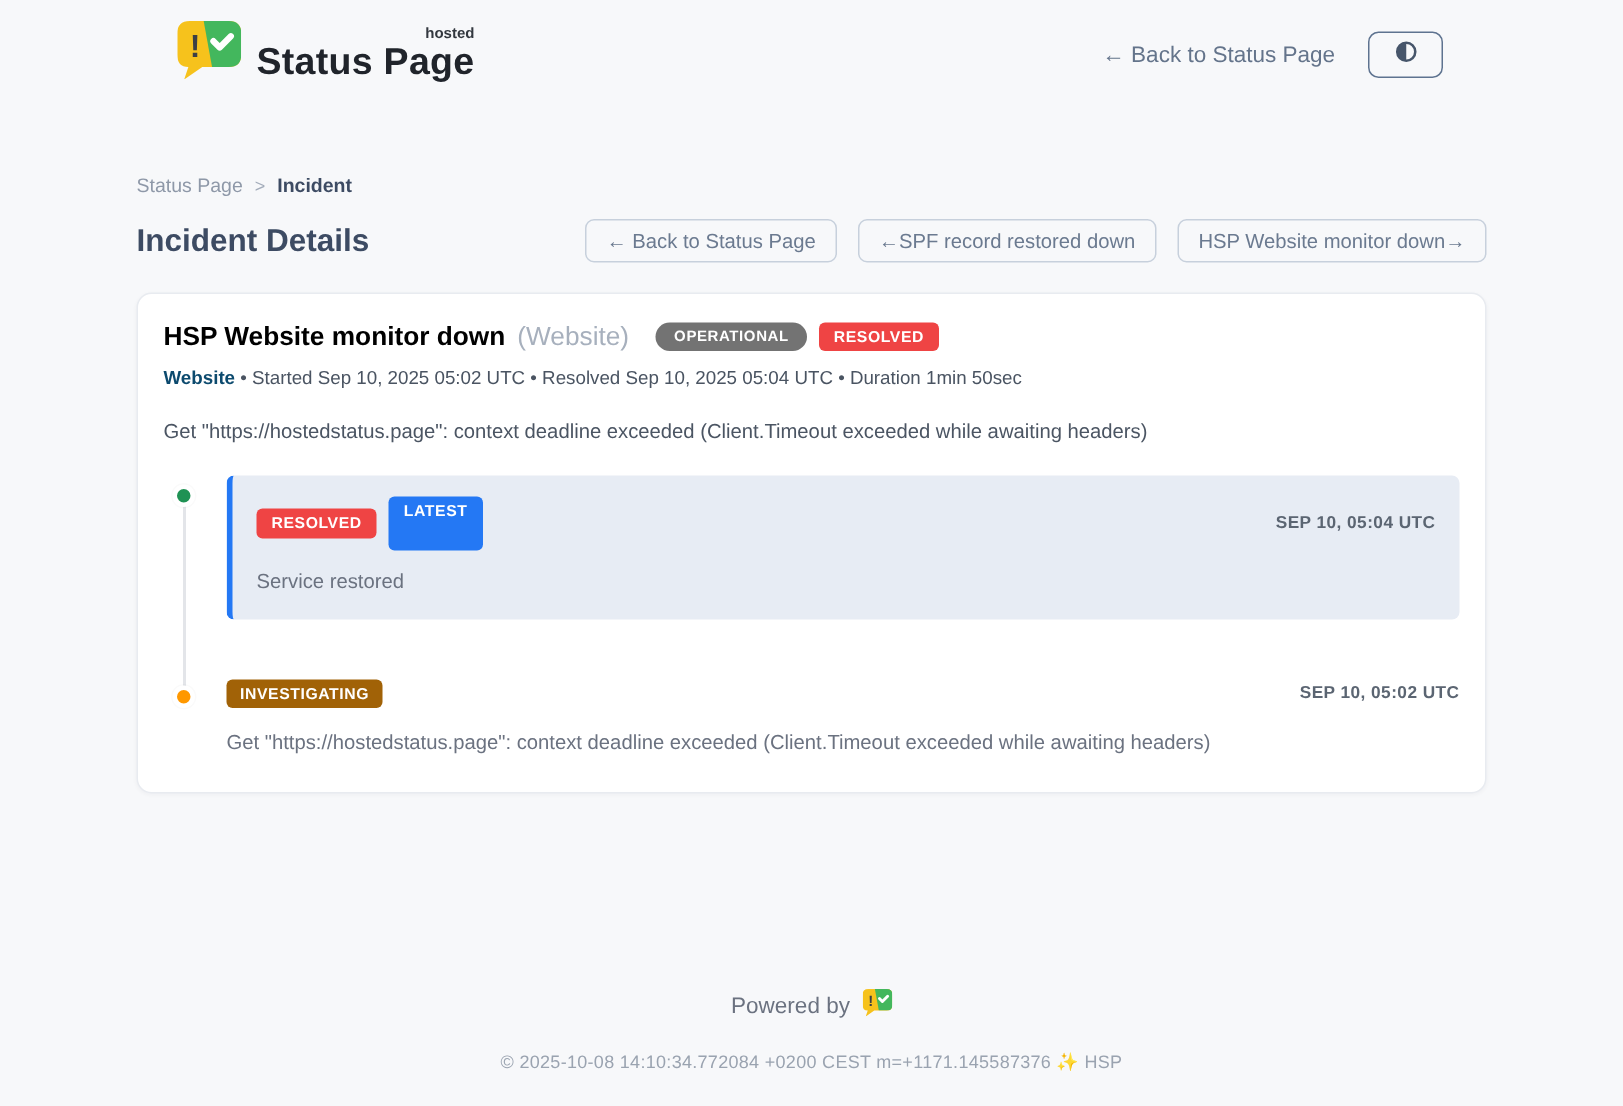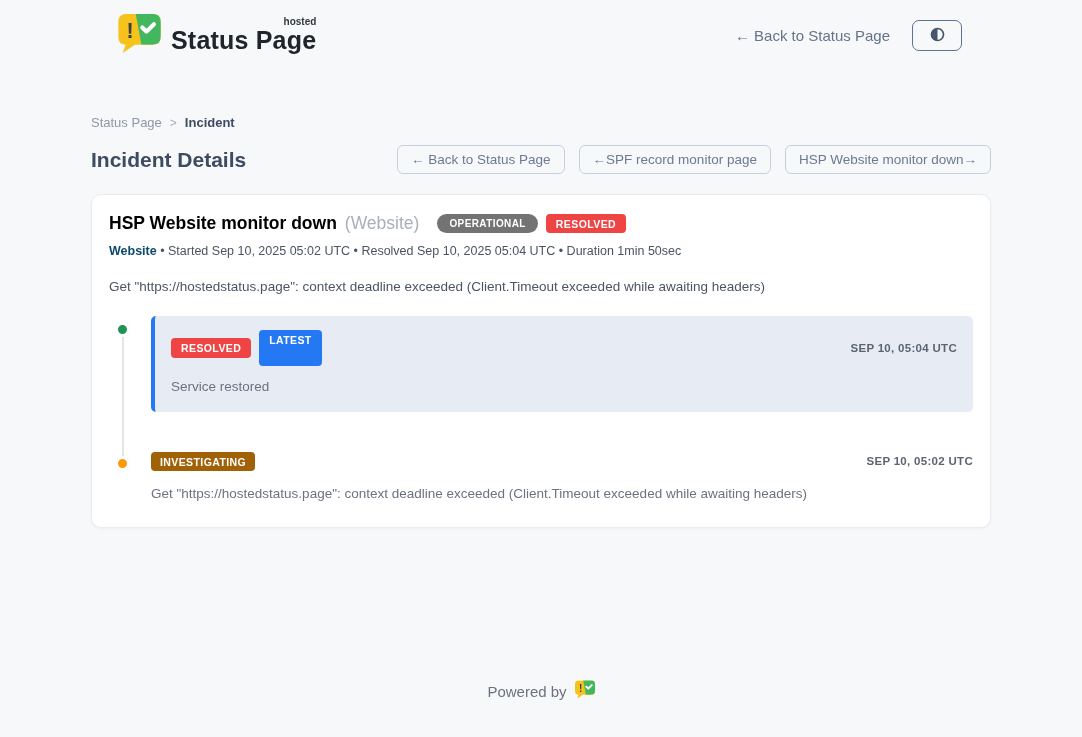--- a/index.html
+++ b/index.html
@@ -167,21 +167,21 @@
     font-size: 11.5px;
     font-weight: 700;
     color: #5b6572;
     letter-spacing: 0.3px;
   }
   .tl-message { margin-top: 13px; font-size: 13.5px; color: #6b7280; }
   .tl-plain { padding: 2px 0 0 0; }
   .tl-plain .tl-message { margin-top: 15px; }
 
   
-  .site-footer { margin-top: auto; text-align: center; padding-bottom: 35px; }
+  .site-footer { margin-top: auto; text-align: center; padding-bottom: 22px; }
   .powered-row {
     display: flex;
     align-items: center;
     justify-content: center;
     gap: 8px;
     font-size: 15px;
     color: #6b7280;
   }
   .powered-logo { cursor: pointer; display: inline-flex; }
   .copyright {
@@ -234,21 +234,21 @@
   <nav class="breadcrumb">
     <a class="crumb-root">Status Page</a>
     <span class="crumb-sep">&gt;</span>
     <span class="crumb-current">Incident</span>
   </nav>
 
   <div class="title-row">
     <h1 class="page-title">Incident Details</h1>
     <div class="nav-buttons">
       <button class="nav-btn">← Back to Status Page</button>
-      <button class="nav-btn">←SPF record monitor page</button>
+      <button class="nav-btn">←SPF record restored down</button>
       <button class="nav-btn">HSP Website monitor down→</button>
     </div>
   </div>
 
   <section class="incident-card">
 
     <div class="incident-title-row">
       <span class="incident-title">HSP Website monitor down</span>
       <span class="incident-component">(Website)</span>
       <span class="badge badge-operational">OPERATIONAL</span>
@@ -305,13 +305,14 @@
           <g clip-path="url(#bubbleClip2)">
             <rect x="0" y="0" width="46" height="42" fill="#f6c21c"></rect>
             <polygon points="19,0 46,0 46,33 25,33" fill="#43b75d"></polygon>
           </g>
           <text x="9" y="26" font-family="Liberation Sans, sans-serif" font-size="23" font-weight="bold" fill="#3c3f45">!</text>
           <path d="M26 14.5 l4.5 4.5 l8 -8" fill="none" stroke="#ffffff" stroke-width="4.5" stroke-linecap="round" stroke-linejoin="round"></path>
         </svg>
       </span>
     </a>
   </div>
+  <div class="copyright">© 2025-10-08 14:10:34.772084 +0200 CEST m=+1171.145587376 ✨ HSP</div>
 </footer>
 
 </body></html>

